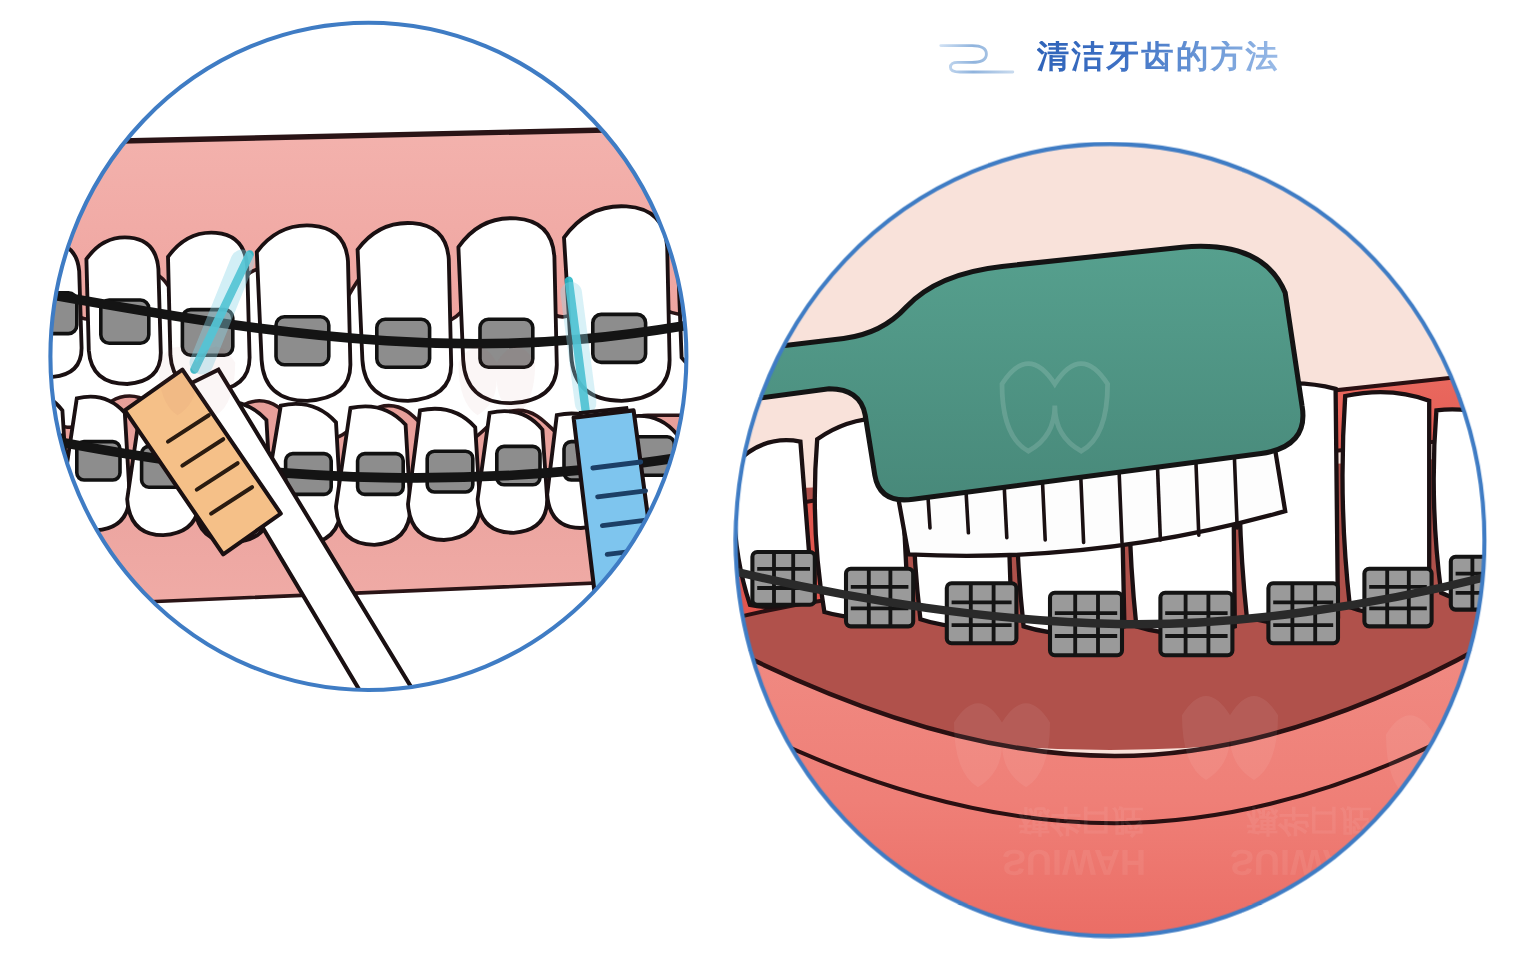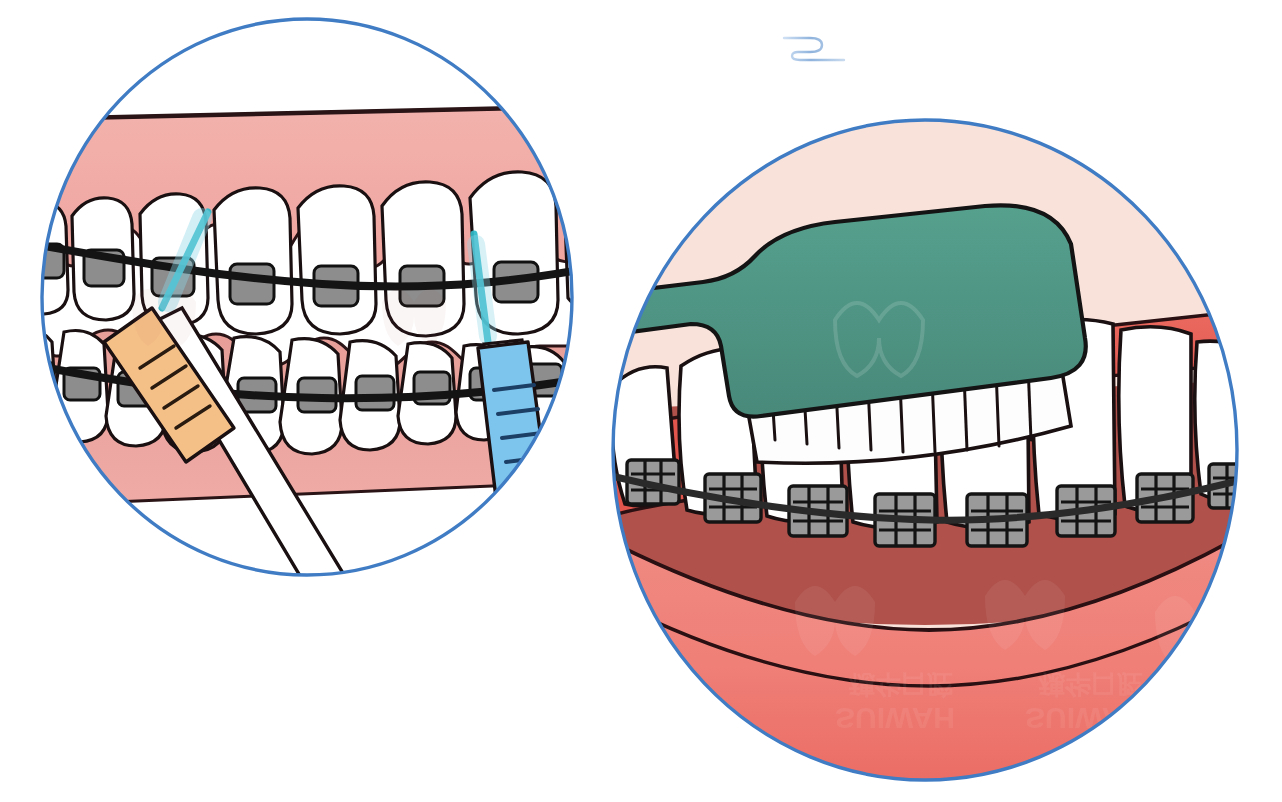--- a/index.html
+++ b/index.html
@@ -48,20 +48,21 @@
     <svg class="swirl" viewBox="0 0 70 40">
       <defs>
         <linearGradient id="swgrad" x1="0" y1="0" x2="1" y2="0">
           <stop offset="0%" stop-color="#cfe0f3"></stop>
           <stop offset="45%" stop-color="#8fb3dd"></stop>
           <stop offset="100%" stop-color="#c8daee"></stop>
         </linearGradient>
       </defs>
       <path d="M4 11 L30 11 Q42 11 42 18 Q42 25 30 25 L18 25 Q12 25 12 29 Q12 33 20 33 L64 33" fill="none" stroke="url(#swgrad)" stroke-width="2.4" stroke-linecap="round" stroke-linejoin="round"></path>
     </svg>
+    <div class="title">清洁牙齿的方法</div>
   </div>
 
   <div class="panel" id="panel-left">
     <svg viewBox="0 0 570 570">
       <defs>
         <clipPath id="clipL">
           <ellipse cx="285" cy="285" rx="265" ry="278"></ellipse>
         </clipPath>
         <linearGradient id="gumUp" x1="0" y1="0" x2="0" y2="1">
           <stop offset="0%" stop-color="#f3b2ad"></stop>

